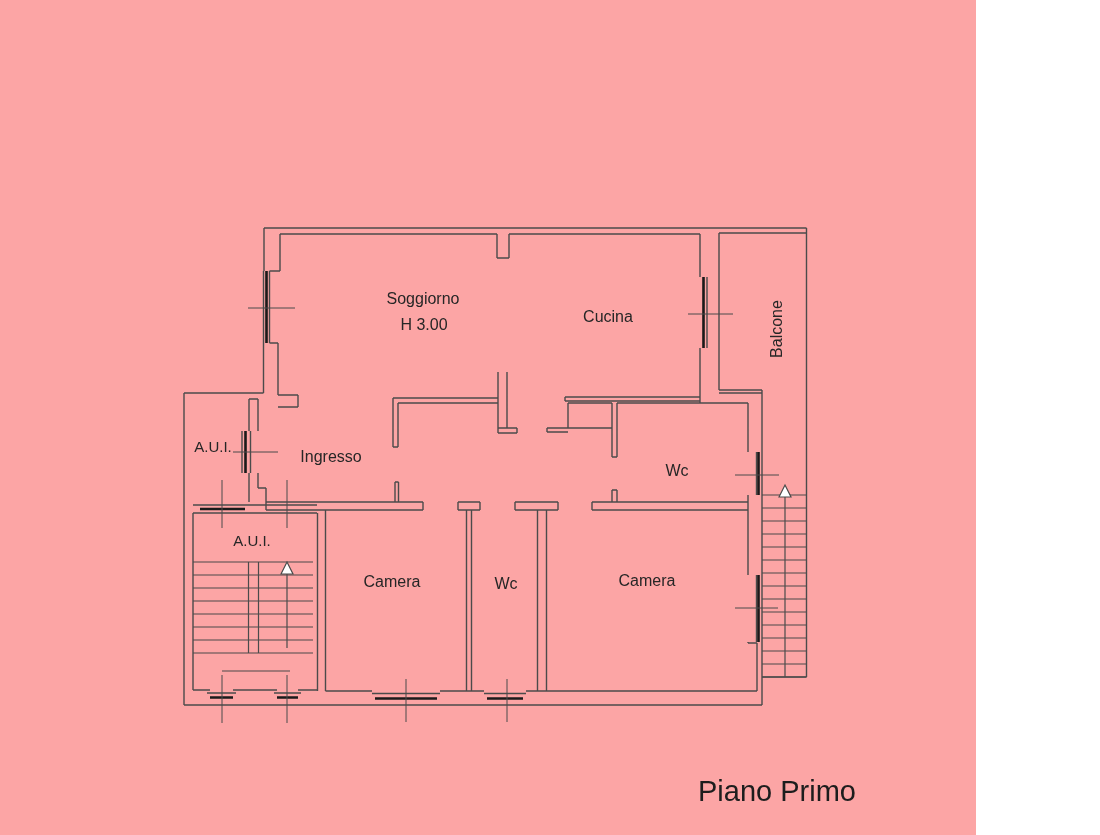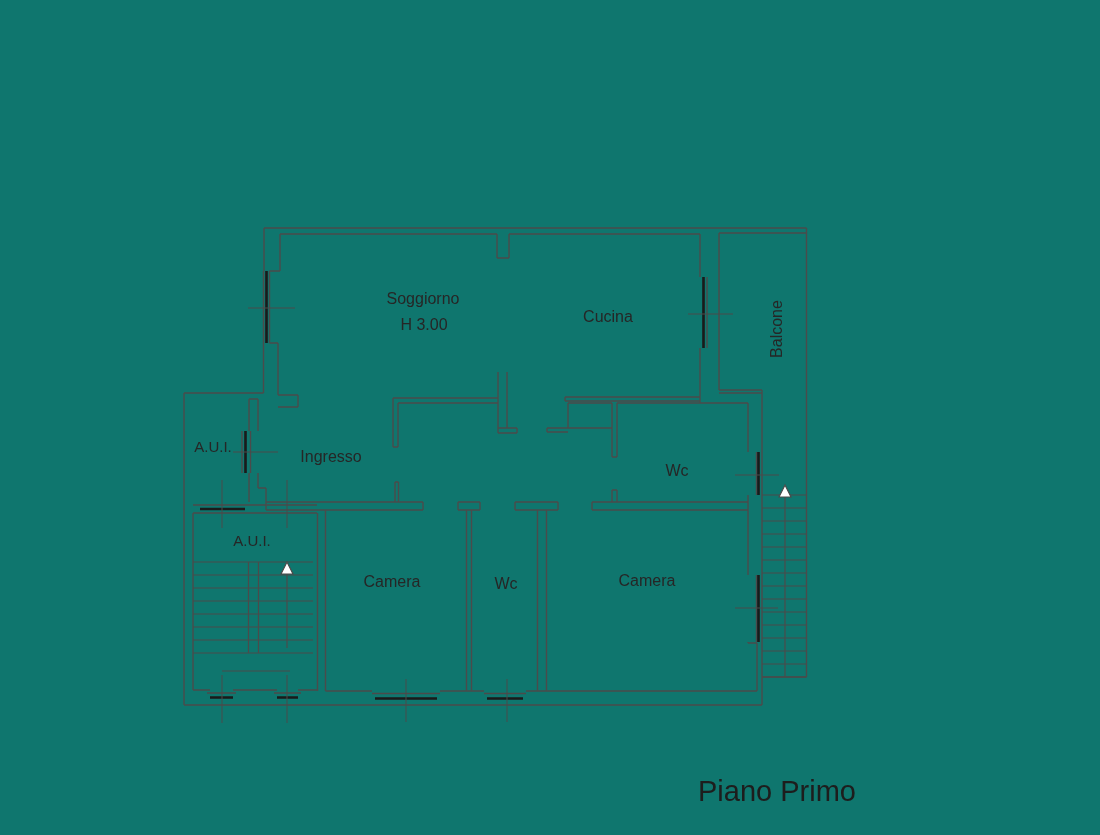--- a/index.html
+++ b/index.html
@@ -1,16 +1,16 @@
 <!DOCTYPE html>
 <html><head>
 <meta charset="utf-8">
 <style>
   html,body{margin:0;padding:0;background:#ffffff;}
-  #stage{position:relative;width:1100px;height:835px;background:#0f766e;overflow:hidden;
+  #stage{position:relative;width:976px;height:835px;background:#fca5a5;overflow:hidden;
          font-family:"Liberation Sans",sans-serif;}
   svg{position:absolute;left:0;top:0;}
   .wall{stroke:#4b4b4b;stroke-width:1.4;fill:none;}
   .thin{stroke:#4b4b4b;stroke-width:1;fill:none;}
   .glass{stroke:#1a1a1a;stroke-width:2.6;fill:none;}
   .tread{stroke:#4b4b4b;stroke-width:1.2;fill:none;}
   .arrowhead{fill:#ffffff;stroke:#4b4b4b;stroke-width:1.2;}
   .room-label{fill:#262626;font-size:16px;font-family:"Liberation Sans",sans-serif;}
   .small-label{fill:#262626;font-size:15px;font-family:"Liberation Sans",sans-serif;}
   .plan-title{fill:#1d1d1d;font-size:29px;font-family:"Liberation Sans",sans-serif;}

